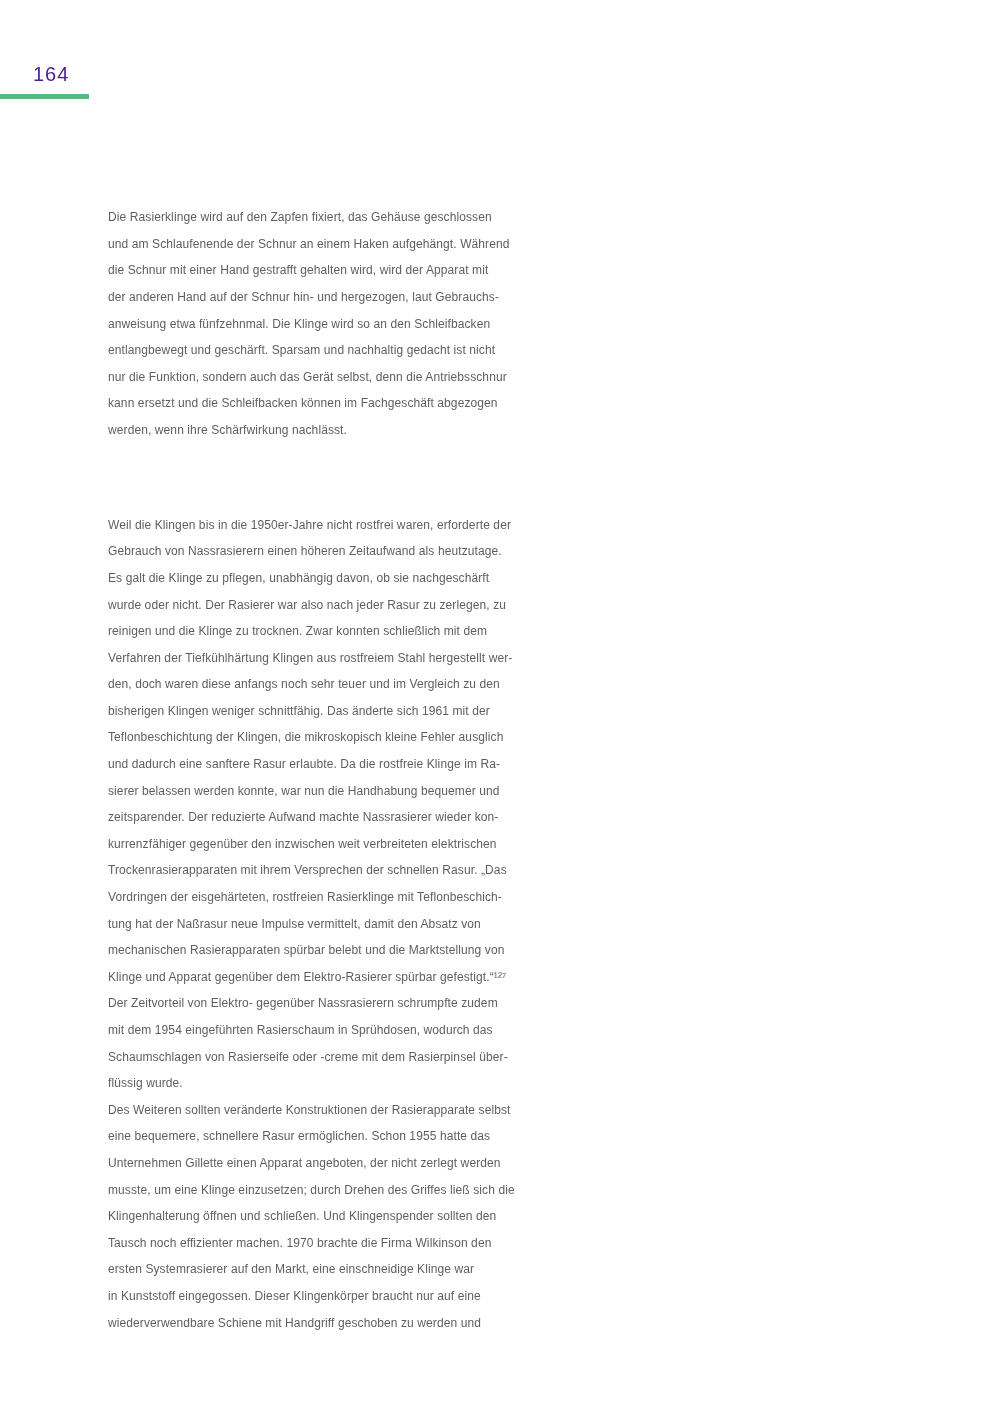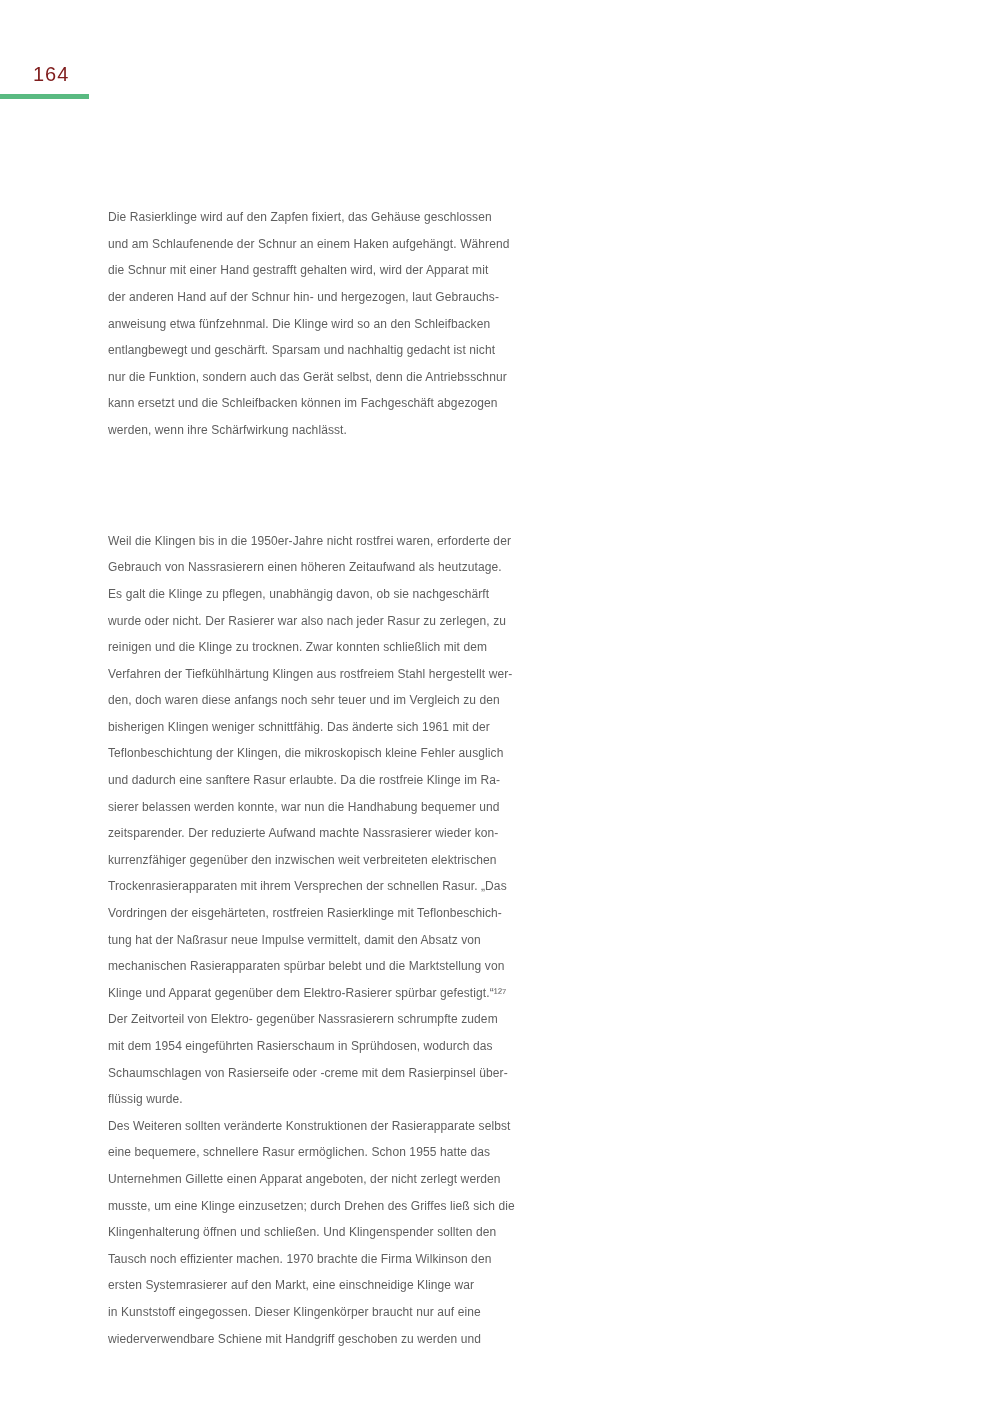--- a/index.html
+++ b/index.html
@@ -18,21 +18,21 @@
     position: absolute;
     inset: 0;
     background: #ffffff;
   }
   .pagenum {
     position: absolute;
     left: 33px;
     top: 63px;
     font-size: 20px;
     letter-spacing: 1px;
-    color: #7f1d1d;
+    color: #4c1d95;
     font-weight: 400;
   }
   .pagenum-rule {
     position: absolute;
     left: 0;
     top: 94px;
     width: 89px;
     height: 5px;
     background: linear-gradient(
       to bottom,
@@ -50,21 +50,21 @@
     font-size: 12px;
     line-height: 26.6px;
     letter-spacing: 0.1px;
     white-space: pre;
   }
   .para {
     margin: 0;
     padding: 0;
   }
   .para + .para {
-    margin-top: 31px;
+    margin-top: 15px;
   }
 </style>
 </head>
 <body>
 
 <div class="page">
 
   <div class="pagenum">164</div>
 
   <div class="pagenum-rule"></div>

